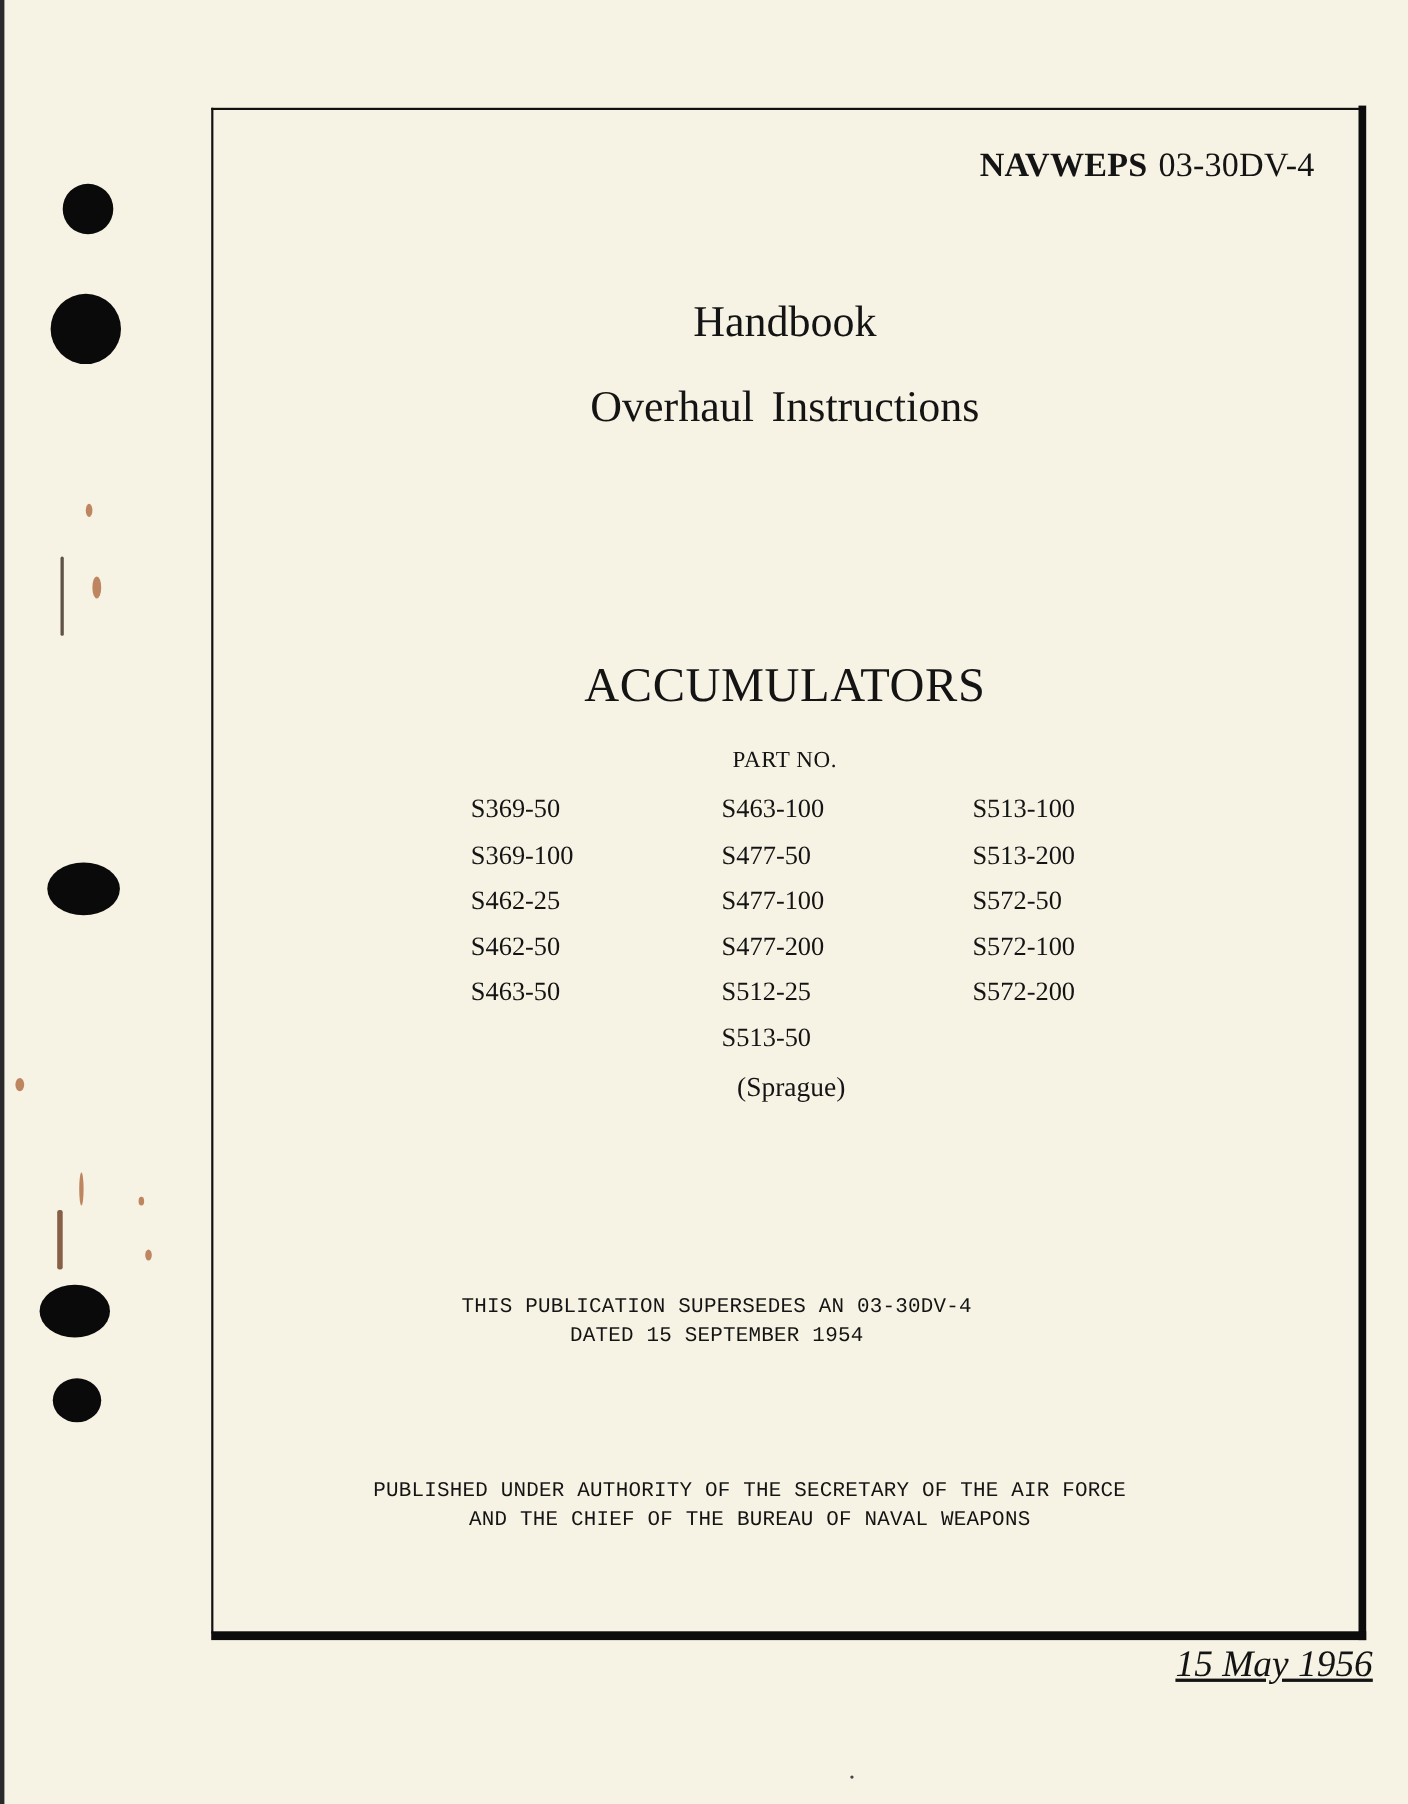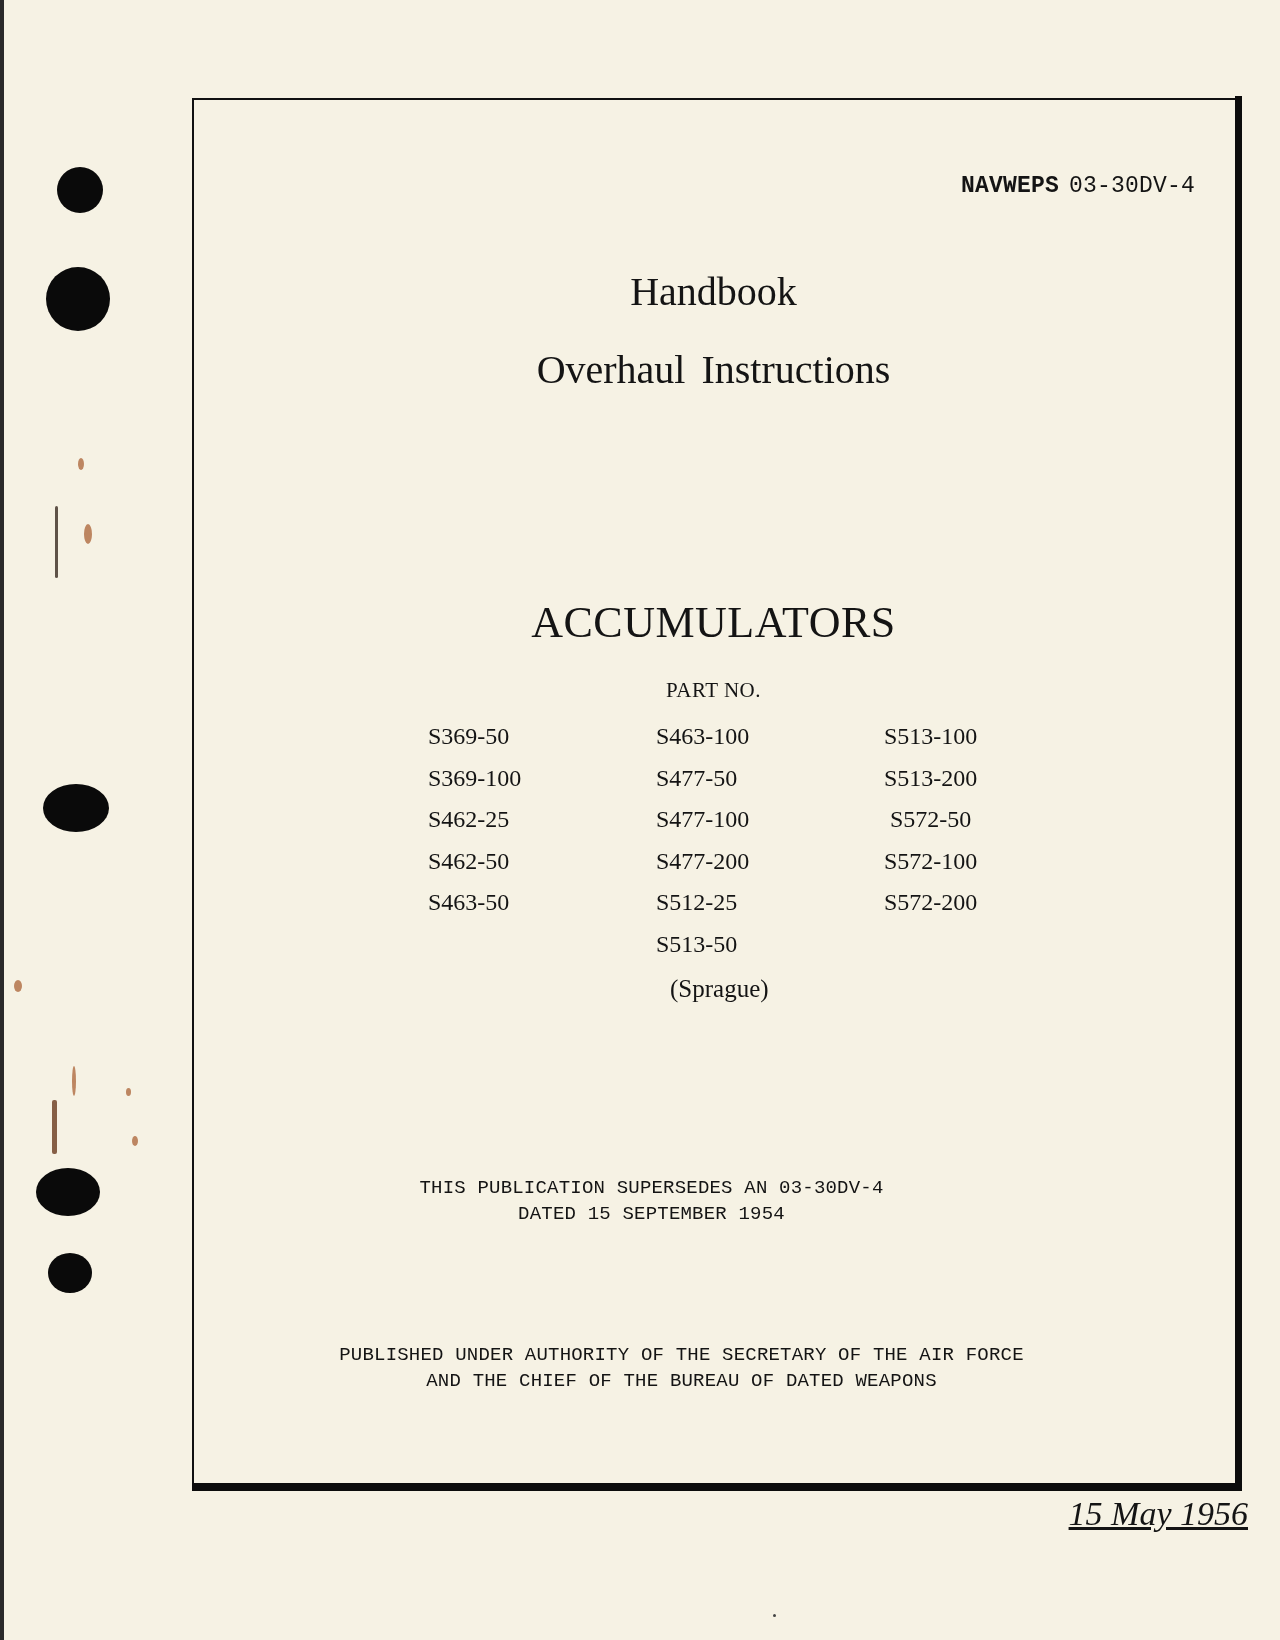--- a/index.html
+++ b/index.html
@@ -61,24 +61,23 @@
       left: 192px;
       top: 1483px;
       width: 1050px;
       height: 8px;
       background: #0c0c0c;
     }
     .doc-number {
       position: absolute;
       right: 85px;
       top: 132px;
-      font-family: Liberation Mono, monospace;
-      font-size: 23px;
+      font-family: Liberation Serif, serif;
+      font-size: 31px;
       letter-spacing: 0.2px;
-      margin-top: 41px;
     }
     .doc-number .prefix {
       font-weight: bold;
       margin-right: 10px;
     }
     .title-block {
       position: absolute;
       left: 192px;
       width: 1043px;
       text-align: center;
@@ -104,21 +103,21 @@
     }
     .parts-col {
       position: absolute;
       top: 716px;
       font-size: 24px;
       line-height: 41.5px;
     }
     .parts-col div { white-space: nowrap; }
     .col-1 { left: 428px; }
     .col-2 { left: 656px; }
-    .col-3 { left: 884px; text-align: center; }
+    .col-3 { left: 884px; }
     .manufacturer {
       position: absolute;
       top: 975px;
       left: 670px;
       font-size: 25px;
       text-align: right;
     }
     .sans-note {
       position: absolute;
       left: 192px;
@@ -205,18 +204,18 @@
 
 <div class="manufacturer">(Sprague)</div>
 
 <div class="sans-note supersedes">
   <div>THIS PUBLICATION SUPERSEDES AN 03-30DV-4</div>
   <div>DATED 15 SEPTEMBER 1954</div>
 </div>
 
 <div class="sans-note authority">
   <div>PUBLISHED UNDER AUTHORITY OF THE SECRETARY OF THE AIR FORCE</div>
-  <div>AND THE CHIEF OF THE BUREAU OF DATED WEAPONS</div>
+  <div>AND THE CHIEF OF THE BUREAU OF NAVAL WEAPONS</div>
 </div>
 
 <div class="date-footer">15 May 1956</div>
 
 <div class="small-mark" style="left:773px; top:1614px;"></div>
 
 </body></html>

